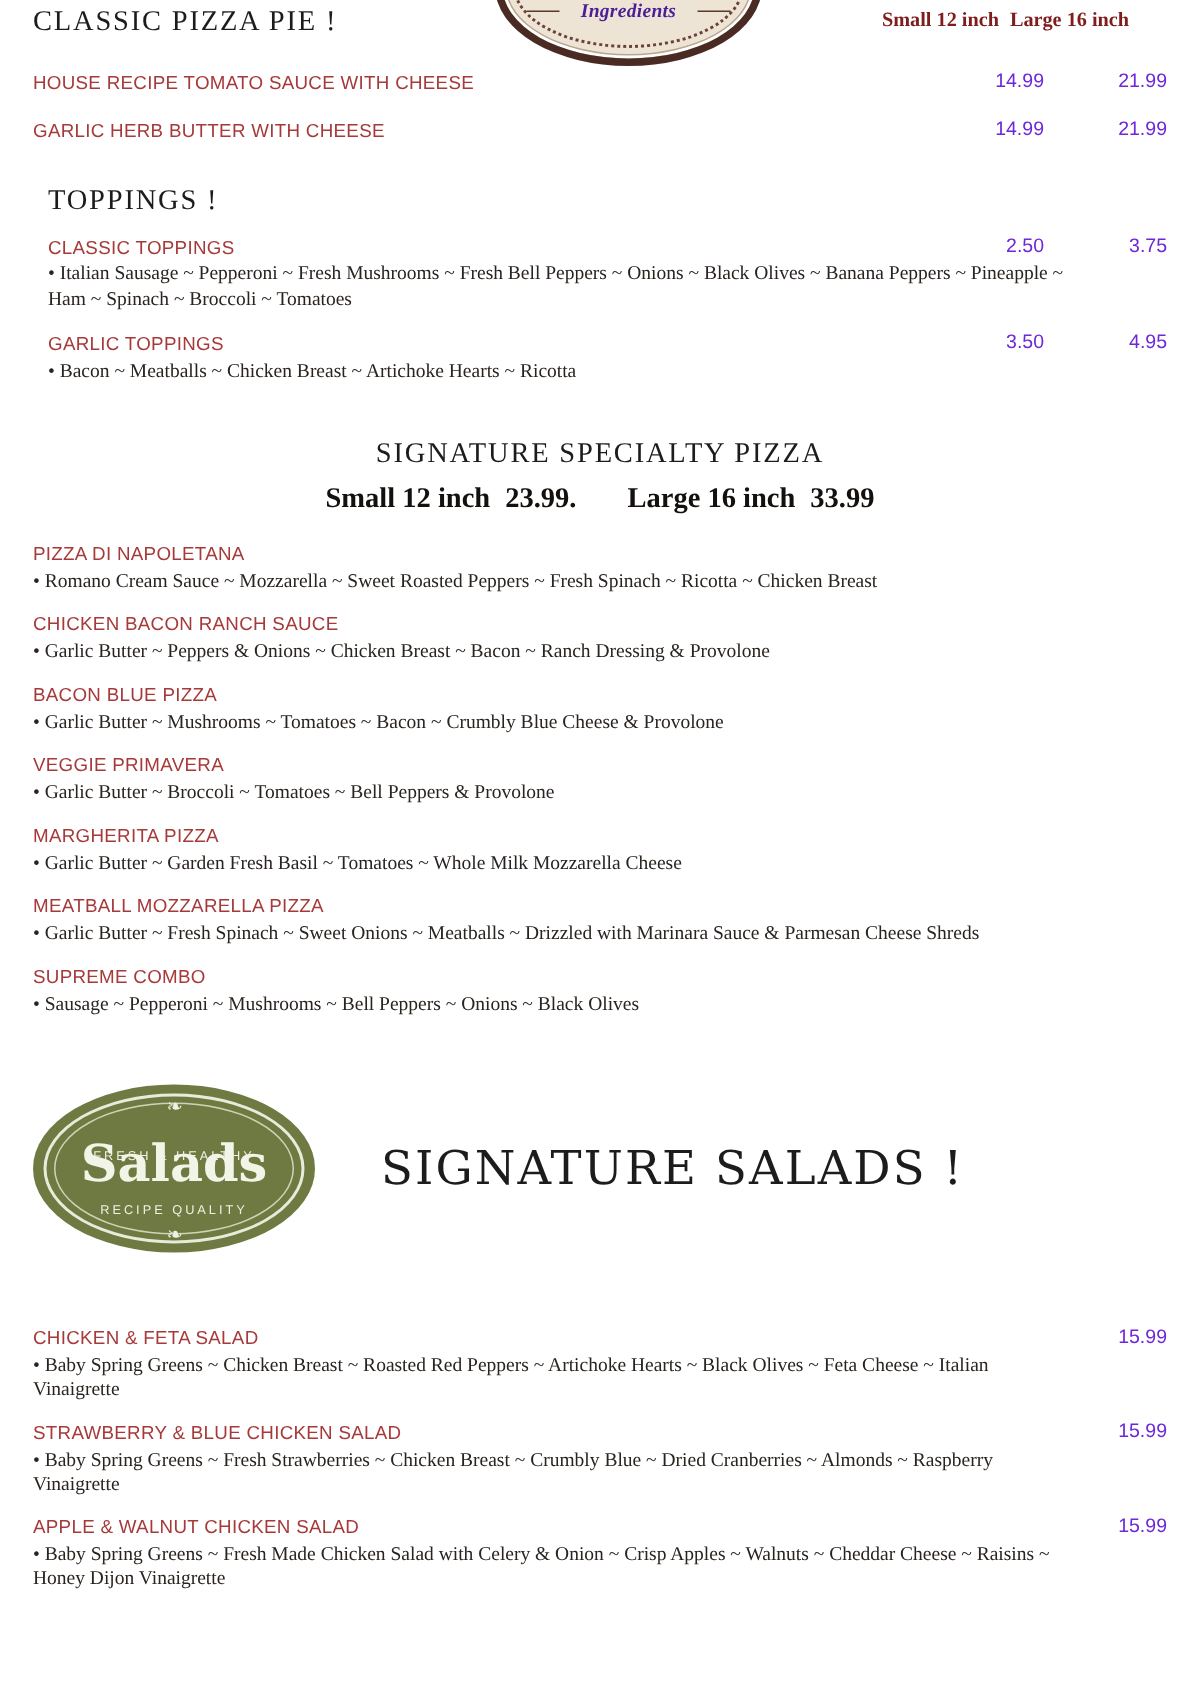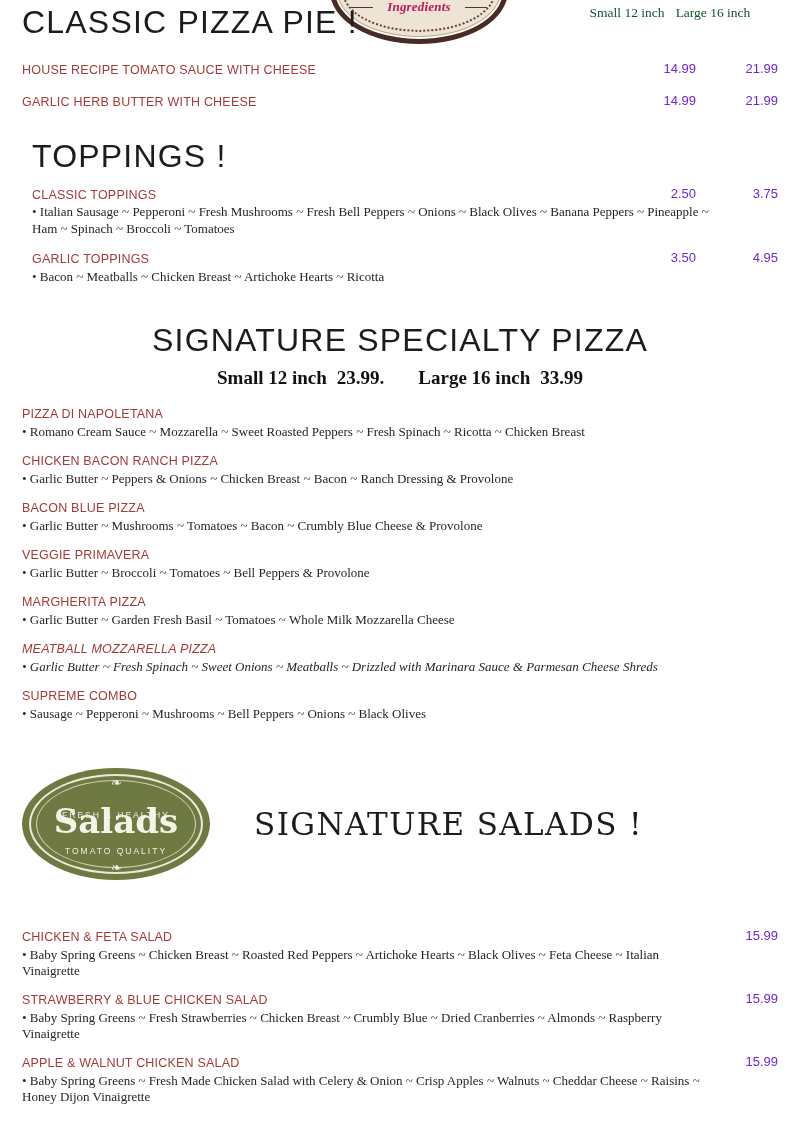--- a/index.html
+++ b/index.html
@@ -36,54 +36,54 @@
     border: 2px dotted #6b4236;
   }
   .ingredients-badge .word {
     position: absolute;
     left: 0; right: 0;
     bottom: 24px;
     text-align: center;
     font-style: italic;
     font-weight: bold;
     font-size: 13px;
-    color: #be185d;
+    color: #4c1d95;
     letter-spacing: .2px;
   }
   .ingredients-badge .rule-l,
   .ingredients-badge .rule-r {
     position: absolute;
     bottom: 31px;
     width: 22px;
     height: 1px;
     background: #5a362c;
   }
   .ingredients-badge .rule-l { left: 16px; }
   .ingredients-badge .rule-r { right: 16px; }
 
   
   .page { position: relative; padding: 0 22px; }
 
   .section-title {
-    font-family: Liberation Sans, sans-serif;
-    font-size: 32px;
+    font-family: Liberation Serif, serif;
+    font-size: 19px;
     letter-spacing: 1.2px;
     color: #1c1c1c;
     font-weight: normal;
     margin: 0;
   }
   .section-title.centered { text-align: center; }
 
   .col-heads {
     position: absolute;
     right: 22px;
     top: 5px;
     font-size: 13.5px;
-    font-weight: normal;
-    color: #14532d;
+    font-weight: bold;
+    color: #7f1d1d;
     white-space: nowrap;
   }
   .col-heads .ch {
     display: inline-block;
     width: 86px;
     text-align: center;
   }
 
   .row {
     position: relative;
@@ -269,55 +269,55 @@
     <div class="specialty-sizes">
       <span>Small 12 inch</span><span class="pr">23.99.</span><span class="gap"></span><span>Large 16 inch</span><span class="pr">33.99</span>
     </div>
 
     <div style="margin-top:16px;">
       <div class="row" style="margin-top:16px;">
         <p class="item-name">PIZZA DI NAPOLETANA</p>
         <p class="item-desc">• Romano Cream Sauce ~ Mozzarella ~ Sweet Roasted Peppers ~ Fresh Spinach ~ Ricotta ~ Chicken Breast</p>
       </div>
       <div class="row" style="margin-top:12px;">
-        <p class="item-name">CHICKEN BACON RANCH PIZZA</p>
+        <p class="item-name">CHICKEN BACON RANCH SAUCE</p>
         <p class="item-desc">• Garlic Butter ~ Peppers &amp; Onions ~ Chicken Breast ~ Bacon ~ Ranch Dressing &amp; Provolone</p>
       </div>
       <div class="row" style="margin-top:12px;">
         <p class="item-name">BACON BLUE PIZZA</p>
         <p class="item-desc">• Garlic Butter ~ Mushrooms ~ Tomatoes ~ Bacon ~ Crumbly Blue Cheese &amp; Provolone</p>
       </div>
       <div class="row" style="margin-top:12px;">
         <p class="item-name">VEGGIE PRIMAVERA</p>
         <p class="item-desc">• Garlic Butter ~ Broccoli ~ Tomatoes ~ Bell Peppers &amp; Provolone</p>
       </div>
       <div class="row" style="margin-top:12px;">
         <p class="item-name">MARGHERITA PIZZA</p>
         <p class="item-desc">• Garlic Butter ~ Garden Fresh Basil ~ Tomatoes ~ Whole Milk Mozzarella Cheese</p>
       </div>
-      <div class="row" style="margin-top:12px;font-style:italic;">
+      <div class="row" style="margin-top:12px;">
         <p class="item-name">MEATBALL MOZZARELLA PIZZA</p>
         <p class="item-desc">• Garlic Butter ~ Fresh Spinach ~ Sweet Onions ~ Meatballs ~ Drizzled with Marinara Sauce &amp; Parmesan Cheese Shreds</p>
       </div>
       <div class="row" style="margin-top:12px;">
         <p class="item-name">SUPREME COMBO</p>
         <p class="item-desc">• Sausage ~ Pepperoni ~ Mushrooms ~ Bell Peppers ~ Onions ~ Black Olives</p>
       </div>
     </div>
   </div>
 
   <div class="salad-header">
     <div class="salad-badge">
       <div class="oval-out"></div>
       <div class="oval-mid"></div>
       <div class="oval-in"></div>
       <div class="leaf-top">❧</div>
       <div class="top-line">FRESH &amp; HEALTHY</div>
       <div class="script">Salads</div>
-      <div class="bot-line">TOMATO QUALITY</div>
+      <div class="bot-line">RECIPE QUALITY</div>
       <div class="leaf-bot">❧</div>
     </div>
     <div class="salads-heading">SIGNATURE SALADS !</div>
   </div>
 
   <div style="position:relative; margin-top:48px;">
     <div class="row" style="margin-top:0;">
       <p class="item-name">CHICKEN &amp; FETA SALAD</p>
       <p class="item-desc">• Baby Spring Greens ~ Chicken Breast ~ Roasted Red Peppers ~ Artichoke Hearts ~ Black Olives ~ Feta Cheese ~ Italian Vinaigrette</p>
       <div class="prices">

